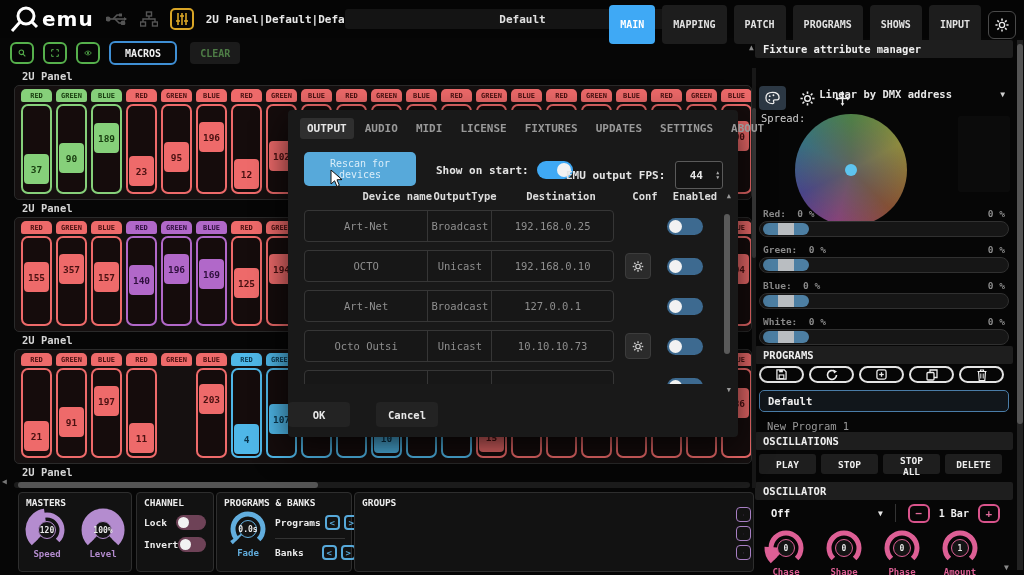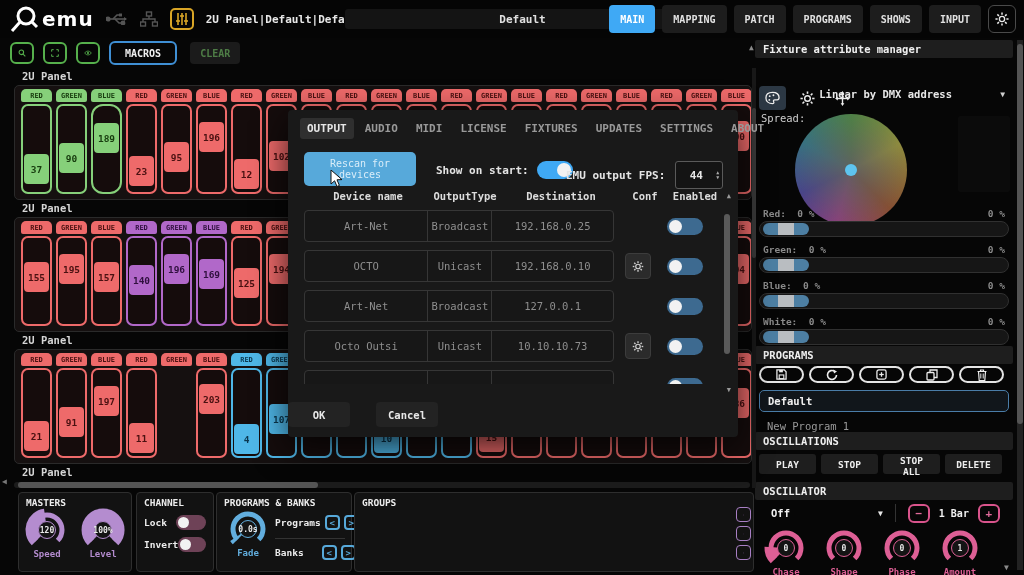--- a/index.html
+++ b/index.html
@@ -10,21 +10,21 @@
   #topbar{left:0;top:0;width:1024px;height:38px;background:#050505;display:flex;align-items:center;}
   #logo{display:flex;align-items:center;margin-left:10px;}
   #logo svg{margin-right:2px;}
   #logo-text{font-size:20px;font-weight:bold;color:#fff;letter-spacing:1px;font-family:"DejaVu Sans",sans-serif;}
   .tb-icon{margin-left:12px;display:flex;align-items:center;}
   #sliders-frame{border:2px solid #d9a526;border-radius:5px;padding:2px 3px;margin-left:12px;display:flex;}
   #panel-path{margin-left:12px;font-size:11px;font-weight:bold;color:#e8e8e8;}
   #center-field{left:345px;top:9px;width:355px;height:20px;background:#141414;border-radius:3px;
      display:flex;align-items:center;justify-content:center;font-size:11px;font-weight:bold;color:#e0e0e0;}
   #nav{position:absolute;right:8px;top:5px;display:flex;gap:7px;align-items:center;}
-  .nav-btn{height:28px;padding:0 11px;background:#1d1d1d;border:none;border-radius:4px;color:#e2e2e2;
+  .nav-btn{height:39px;padding:0 11px;background:#1d1d1d;border:none;border-radius:4px;color:#e2e2e2;
      font-size:10px;font-weight:bold;font-family:inherit;display:flex;align-items:center;cursor:pointer;}
   .nav-btn.active{background:#3fa9f5;color:#fff;}
   #gear-btn{width:28px;height:28px;border:1px solid #4a4a4a;border-radius:6px;background:transparent;
      display:flex;align-items:center;justify-content:center;cursor:pointer;}
   
   #toolbar{left:10px;top:40px;height:26px;display:flex;gap:9px;align-items:center;}
   .green-icon-btn{width:24px;height:22px;border:2px solid #56b04c;border-radius:6px;background:transparent;
      display:flex;align-items:center;justify-content:center;cursor:pointer;}
   #macros-btn{height:24px;padding:0 14px;background:transparent;border:2px solid #3f8fd4;border-radius:6px;
      color:#f0f0f0;font-size:10px;font-weight:bold;font-family:inherit;cursor:pointer;}
@@ -258,21 +258,21 @@
           </div>
         </div>
         <div class="fader">
           <div class="fader-label" style="background: rgb(134, 208, 122); color: rgb(23, 60, 14);">GREEN</div>
           <div class="fader-body" style="border-color: rgb(134, 208, 122);">
             <div class="fader-handle" style="background: rgb(134, 208, 122); color: rgb(23, 60, 14); bottom: 19px;">90</div>
           </div>
         </div>
         <div class="fader">
           <div class="fader-label" style="background: rgb(134, 208, 122); color: rgb(23, 60, 14);">BLUE</div>
-          <div class="fader-body" style="border-color: rgb(134, 208, 122); border-radius: 12px;">
+          <div class="fader-body" style="border-color: rgb(134, 208, 122);">
             <div class="fader-handle" style="background: rgb(134, 208, 122); color: rgb(23, 60, 14); bottom: 39px;">189</div>
           </div>
         </div>
         <div class="fader">
           <div class="fader-label" style="background: rgb(238, 106, 106); color: rgb(74, 17, 17);">RED</div>
           <div class="fader-body" style="border-color: rgb(238, 106, 106);">
             <div class="fader-handle" style="background: rgb(238, 106, 106); color: rgb(74, 17, 17); bottom: 6px;">23</div>
           </div>
         </div>
         <div class="fader">
@@ -384,21 +384,21 @@
     <div class="fader-strip">
         <div class="fader">
           <div class="fader-label" style="background: rgb(238, 106, 106); color: rgb(74, 17, 17);">RED</div>
           <div class="fader-body" style="border-color: rgb(238, 106, 106);">
             <div class="fader-handle" style="background: rgb(238, 106, 106); color: rgb(74, 17, 17); bottom: 32px;">155</div>
           </div>
         </div>
         <div class="fader">
           <div class="fader-label" style="background: rgb(238, 106, 106); color: rgb(74, 17, 17);">GREEN</div>
           <div class="fader-body" style="border-color: rgb(238, 106, 106);">
-            <div class="fader-handle" style="background: rgb(238, 106, 106); color: rgb(74, 17, 17); bottom: 40px;">195</div>
+            <div class="fader-handle" style="background: rgb(238, 106, 106); color: rgb(74, 17, 17); bottom: 40px;">357</div>
           </div>
         </div>
         <div class="fader">
           <div class="fader-label" style="background: rgb(238, 106, 106); color: rgb(74, 17, 17);">BLUE</div>
           <div class="fader-body" style="border-color: rgb(238, 106, 106);">
             <div class="fader-handle" style="background: rgb(238, 106, 106); color: rgb(74, 17, 17); bottom: 32px;">157</div>
           </div>
         </div>
         <div class="fader">
           <div class="fader-label" style="background: rgb(177, 104, 201); color: rgb(48, 16, 63);">RED</div>
@@ -667,21 +667,21 @@
     <span>EMU output FPS:</span>
     <span id="fps-box">
       <span class="val">44</span>
       <span class="spin">
         <span>▲</span>
         <span>▼</span>
       </span>
     </span>
   </div>
   <div id="tbl-head">
-      <span style="width: 128px;">Device name</span>
+      <span style="width: 128px; text-align: right;">Device name</span>
       <span style="width: 66px;">OutputType</span>
       <span style="width: 126px;">Destination</span>
       <span style="width: 42px;">Conf</span>
       <span style="width: 58px;">Enabled</span>
     </div>
   <div id="device-rows">
       <div class="drow">
         <div class="cell-group">
           <div class="dcell" style="width: 128px;">Art-Net</div>
           <div class="dcell" style="width: 66px;">Broadcast</div>

